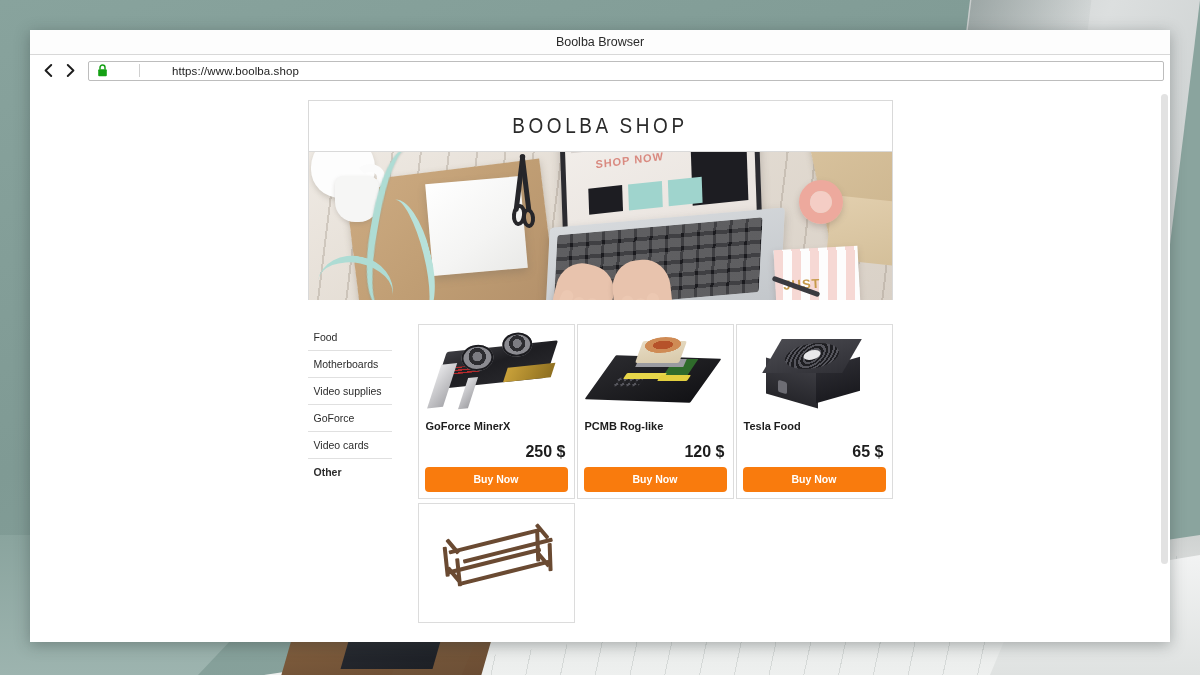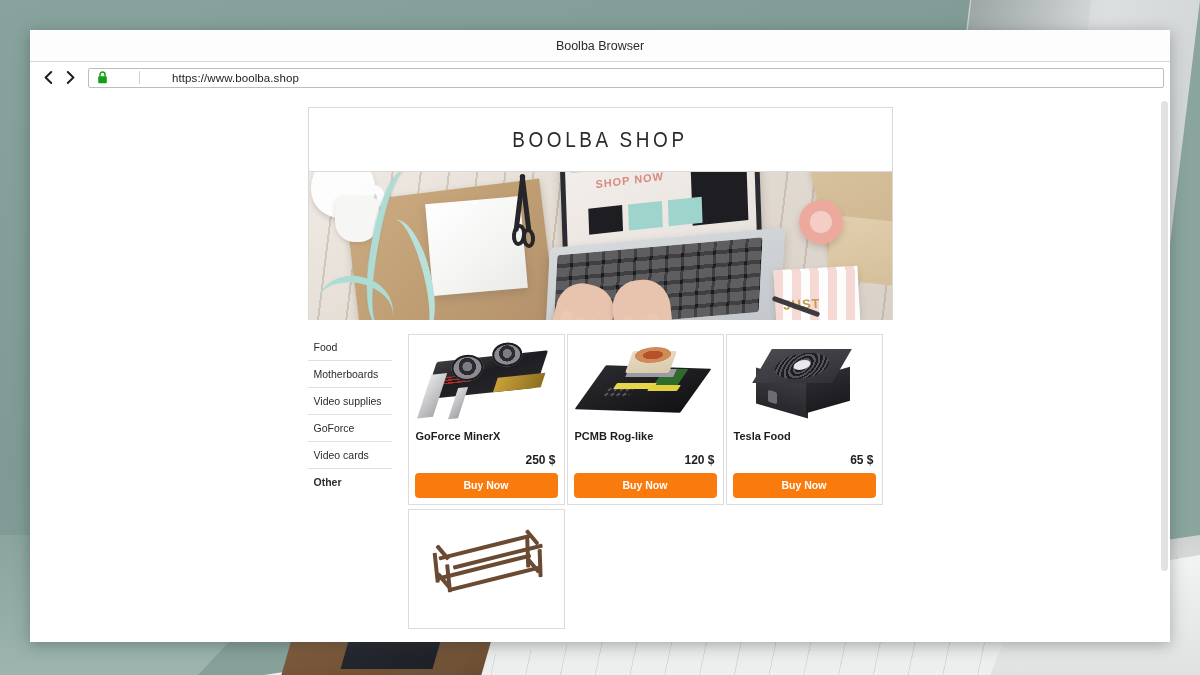--- a/index.html
+++ b/index.html
@@ -70,21 +70,21 @@
 
   
   #browser {
     position: absolute; left: 30px; top: 30px; width: 1140px; height: 612px;
     background: #ffffff;
     box-shadow: 0 3px 14px rgba(40,50,48,.35);
     display: flex; flex-direction: column;
     overflow: hidden;
   }
   .titlebar {
-    height: 32px; flex: none;
+    height: 25px; flex: none;
     background: #fdfdfd; border-bottom: 1px solid #d8d8d8;
     display: flex; align-items: center; justify-content: center;
   }
   .titlebar-text { font-size: 12.5px; color: #2a2a2a; }
 
   .navbar {
     height: 31px; flex: none; background: #ffffff;
     display: flex; align-items: center; padding: 0 6px 0 8px; gap: 2px;
   }
   .nav-btn {
@@ -107,21 +107,21 @@
   .viewport {
     flex: 1; position: relative; background: #ffffff; overflow: hidden;
   }
   .page { width: 100%; height: 100%; padding-top: 14px; }
 
   
   .site { width: 585px; margin: 0 auto; }
 
   .site-header {
     border: 1px solid #d9d9d9; background: #fff;
-    height: 65px; display: flex; align-items: center; justify-content: center;
+    height: 52px; display: flex; align-items: center; justify-content: center;
   }
   .site-title {
     font-family: "Liberation Sans Narrow", "Liberation Sans", sans-serif;
     font-size: 22px; letter-spacing: 4.2px; color: #2b2b2b;
     transform: scaleX(.86); transform-origin: center;
   }
 
   .banner {
     height: 148px; position: relative; overflow: hidden;
     background: #e7e2dc; border-left: 1px solid #d9d9d9; border-right: 1px solid #d9d9d9;
@@ -266,21 +266,21 @@
   .b-note-text {
     position: absolute; left: 8px; top: 28px; font-size: 13px; font-weight: bold;
     letter-spacing: 1px; color: #c69a4a;
   }
   .b-pen {
     position: absolute; left: 462px; top: 132px; width: 50px; height: 5px;
     background: #3a3a3f; border-radius: 3px; transform: rotate(20deg);
   }
 
   
-  .shop-body { display: flex; gap: 4px; padding-top: 14px; }
+  .shop-body { display: flex; gap: 14px; padding-top: 24px; }
   .cats { width: 96px; flex: none; padding-right: 12px; }
   .cat {
     font-size: 10.5px; color: #2b2b2b; padding: 7px 2px 7px 6px;
     border-bottom: 1px solid #e0e0e0; cursor: pointer; white-space: nowrap;
   }
   .cat.active { font-weight: bold; border-bottom: none; }
 
   .products {
     flex: 1; display: flex; flex-wrap: wrap; gap: 0 2px;
     align-content: flex-start;
@@ -292,21 +292,21 @@
   }
   .thumb {
     height: 84px; display: flex; align-items: center; justify-content: center;
     position: relative; overflow: hidden;
   }
   .p-name { font-size: 11px; font-weight: bold; color: #1d1d1d; margin: 6px 0 5px 1px; }
   .specs { flex: 1; }
   .spec { font-size: 9px; color: #8d8d8d; margin-bottom: 3.5px; margin-left: 1px; }
   .spec b { color: #1d1d1d; font-weight: bold; }
   .price {
-    text-align: right; font-size: 12px; font-weight: bold; color: #1d1d1d;
+    text-align: right; font-size: 16px; font-weight: bold; color: #1d1d1d;
     margin: 6px 2px 6px 0;
   }
   .buy {
     display: block; width: 100%; border: none; border-radius: 4px;
     background: #f97b0d; color: #fff; font-size: 10.5px; font-weight: bold;
     padding: 6px 0 7px; cursor: pointer;
     font-family: "Liberation Sans", sans-serif;
   }
 
   

